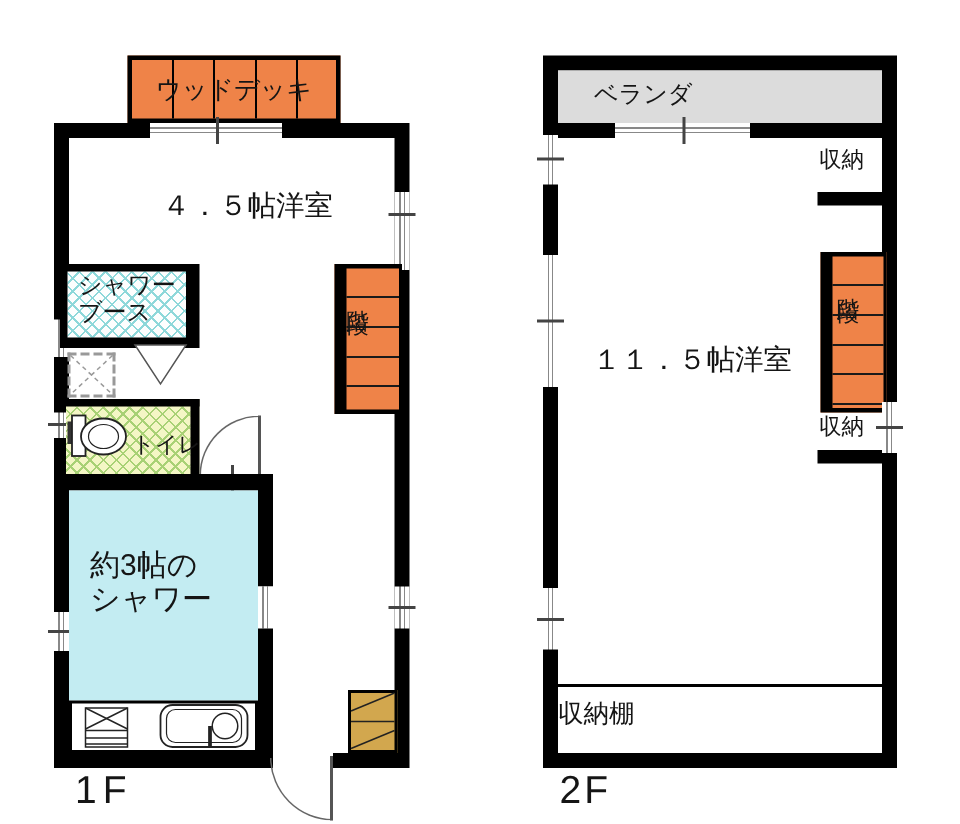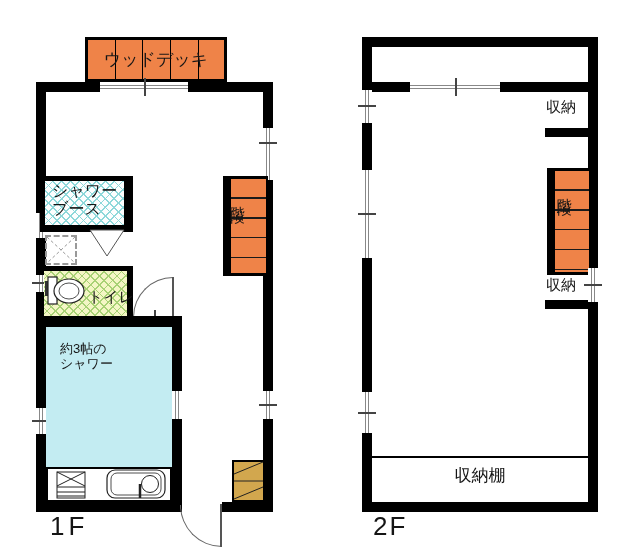--- a/index.html
+++ b/index.html
@@ -65,20 +65,21 @@
   <div class="abs win-v" style="left:263px;top:128px;width:10px;height:52px"></div>
   <div class="abs tick" style="left:259px;top:142px;width:18px;height:2px"></div>
   <div class="abs win-v" style="left:263px;top:391px;width:10px;height:28px"></div>
   <div class="abs tick" style="left:259px;top:404px;width:18px;height:2px"></div>
   <div class="abs win-v" style="left:36px;top:213px;width:10px;height:25px"></div>
   <div class="abs win-v" style="left:36px;top:275px;width:10px;height:17px"></div>
   <div class="abs tick" style="left:32px;top:282px;width:18px;height:2px"></div>
   <div class="abs win-v" style="left:36px;top:408px;width:10px;height:26px"></div>
   <div class="abs tick" style="left:32px;top:420px;width:18px;height:2px"></div>
 
+  <div class="lbl" style="left:108px;top:127px;font-size:19px">４．５帖洋室</div>
 
   <div class="abs shower-room" style="left:40px;top:176px;width:93px;height:56px"></div>
   <div class="lbl" style="left:52px;top:182px;font-size:16px">
     <div>シャワー</div>
     <div>ブース</div>
   </div>
 
   <div class="abs washer" style="left:45px;top:235px;width:32px;height:30px"></div>
 
   <div class="abs toilet-room" style="left:44px;top:266px;width:89px;height:50px"></div>
@@ -86,39 +87,42 @@
 
   <div class="abs arc-tl" style="left:133px;top:277px;width:40px;height:40px"></div>
   <div class="abs leaf" style="left:172px;top:277px;width:2px;height:40px"></div>
   <div class="abs tick" style="left:154px;top:310px;width:2px;height:18px"></div>
 
   <div class="abs blackbar" style="left:36px;top:316px;width:146px;height:11px"></div>
   <div class="abs kitchen" style="left:46px;top:327px;width:126px;height:175px"></div>
   <div class="abs blackbar" style="left:172px;top:316px;width:10px;height:75px"></div>
   <div class="abs win-v" style="left:172px;top:391px;width:10px;height:28px"></div>
   <div class="abs blackbar" style="left:172px;top:419px;width:10px;height:83px"></div>
-  <div class="lbl" style="left:60px;top:342px;font-size:13px">
+  <div class="lbl" style="left:60px;top:366px;font-size:20px">
     <div>約3帖の</div>
     <div>シャワー</div>
   </div>
   <div class="abs counter" style="left:46px;top:467px;width:126px;height:35px"></div>
 
   <div class="abs stairs" style="left:223px;top:176px;width:45px;height:100px"></div>
   <div class="lbl vtext" style="left:229px;top:194px;font-size:15px;height:60px">階段</div>
 
   <div class="abs cabinet" style="left:232px;top:460px;width:33px;height:42px"></div>
 
   <div class="abs" style="left:182px;top:502px;width:40px;height:10px;background:#fff"></div>
   <div class="abs arc-bl" style="left:180px;top:505px;width:42px;height:42px"></div>
   <div class="abs leaf" style="left:220px;top:504px;width:2px;height:43px"></div>
 
   <div class="lbl" style="left:50px;top:512px;font-size:26px;letter-spacing:4px">1F</div>
 
   <div class="abs house" style="left:362px;top:37px;width:236px;height:475px"></div>
 
+  <div class="abs veranda" style="left:372px;top:47px;width:216px;height:35px">
+    <span class="lbl" style="position:static;font-size:16px;padding-left:24px">ベランダ</span>
+  </div>
   <div class="abs blackbar" style="left:362px;top:82px;width:236px;height:10px"></div>
   <div class="abs win-h" style="left:410px;top:82px;width:90px;height:10px"></div>
   <div class="abs tick" style="left:455px;top:78px;width:2px;height:18px"></div>
 
   <div class="abs win-v" style="left:362px;top:90px;width:10px;height:33px"></div>
   <div class="abs tick" style="left:358px;top:105px;width:18px;height:2px"></div>
   <div class="abs win-v" style="left:362px;top:170px;width:10px;height:88px"></div>
   <div class="abs tick" style="left:358px;top:213px;width:18px;height:2px"></div>
   <div class="abs win-v" style="left:362px;top:392px;width:10px;height:41px"></div>
   <div class="abs tick" style="left:358px;top:412px;width:18px;height:2px"></div>
@@ -127,23 +131,24 @@
   <div class="abs blackbar" style="left:545px;top:128px;width:53px;height:9px"></div>
 
   <div class="abs stairs" style="left:547px;top:168px;width:44px;height:107px"></div>
   <div class="lbl vtext" style="left:556px;top:186px;font-size:15px;height:62px">階段</div>
 
   <div class="lbl" style="left:546px;top:276px;font-size:15px">収納</div>
   <div class="abs blackbar" style="left:545px;top:300px;width:53px;height:9px"></div>
   <div class="abs win-v" style="left:588px;top:268px;width:10px;height:34px"></div>
   <div class="abs tick" style="left:584px;top:284px;width:18px;height:2px"></div>
 
+  <div class="lbl" style="left:395px;top:230px;font-size:19px">１１．５帖洋室</div>
 
   <div class="abs" style="left:372px;top:456px;width:216px;height:2px;background:#000"></div>
-  <div class="lbl" style="left:372px;top:466px;width:216px;font-size:17px;text-align:center">収納棚</div>
+  <div class="lbl" style="left:372px;top:466px;width:216px;font-size:17px;">収納棚</div>
 
   <div class="lbl" style="left:373px;top:512px;font-size:26px;letter-spacing:2px">2F</div>
 
   <svg width="640" height="549" viewBox="0 0 640 549">
 
     <g stroke="#999" stroke-width="1" stroke-dasharray="3,2.5">
       <line x1="47" y1="237" x2="75" y2="263"></line>
       <line x1="75" y1="237" x2="47" y2="263"></line>
     </g>
 

